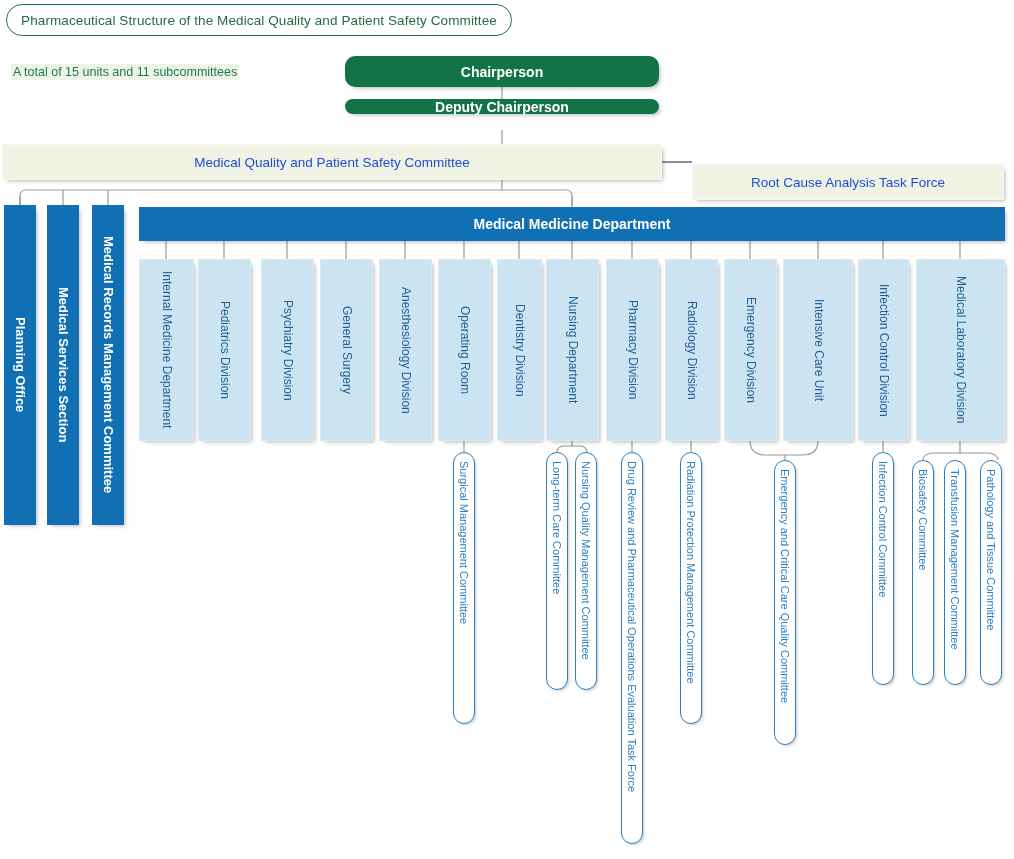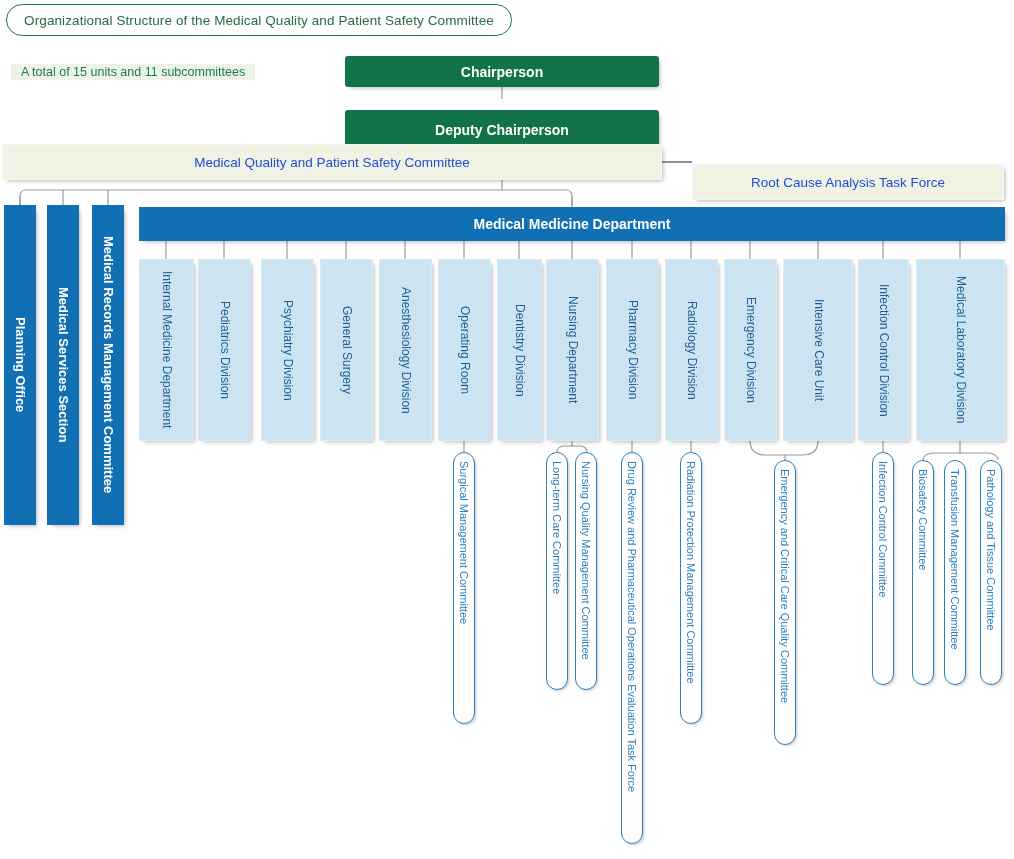--- a/index.html
+++ b/index.html
@@ -17,34 +17,34 @@
   .title-pill{
     position:absolute;left:6px;top:4px;width:506px;height:32px;
     border:1.5px solid #1d7a4f;border-radius:16px;
     background:#ffffff;
     display:flex;align-items:center;justify-content:center;
     color:#256b46;font-size:13.5px;letter-spacing:.1px;
     box-sizing:border-box;
   }
   .subtitle{
     position:absolute;left:11px;top:64px;
-    color:#1f7a4d;font-size:12.5px;background:#eef3ea;padding:1px 10px;
+    color:#1f7a4d;font-size:12.5px;background:#eef3ea;padding:1px 2px;
   }
 
   
   .sh{box-shadow:3px 3px 4px -2px rgba(0,0,0,.28);}
 
   
   .green-box{
-    position:absolute;background:#127446;border-radius:3px;
+    position:absolute;background:#127446;border-radius:10px;
     display:flex;align-items:center;justify-content:center;
     color:#ffffff;font-size:14px;font-weight:bold;
   }
   #chairperson{left:345px;top:56px;width:314px;height:31px;}
-  #deputy{left:345px;top:110px;width:314px;height:39px;}
+  #deputy{left:345px;top:99px;width:314px;height:15px;}
 
   
   .cream-box{
     position:absolute;background:#f0f3e4;border:1px solid #f6f8ee;
     display:flex;align-items:center;justify-content:center;
     color:#1d4ed8;font-size:13.5px;box-sizing:border-box;
   }
   #mqps{left:2px;top:144px;width:660px;height:36px;}
   #rcata{left:692px;top:144px;width:312px;height:36px;margin-top:20px;}
 
@@ -156,21 +156,21 @@
     <path d="M750 441 Q750 455 766 455 L802 455 Q818 455 818 441"></path>
     <line x1="785" y1="455" x2="785" y2="460"></line>
 
     <line x1="883" y1="441" x2="883" y2="452"></line>
 
     <line x1="960" y1="441" x2="960" y2="454"></line>
     <path d="M923 460 Q923 454 933 453 L988 453 Q998 454 998 460"></path>
   </svg>
 
   <div class="title-pill">
-    <span>Organizational Structure of the Medical Quality and Patient Safety Committee</span>
+    <span>Pharmaceutical Structure of the Medical Quality and Patient Safety Committee</span>
   </div>
   <div class="subtitle">A total of 15 units and 11 subcommittees</div>
 
   <div id="chairperson" class="green-box sh">
     <span>Chairperson</span>
   </div>
   <div id="deputy" class="green-box sh">
     <span>Deputy Chairperson</span>
   </div>
 

